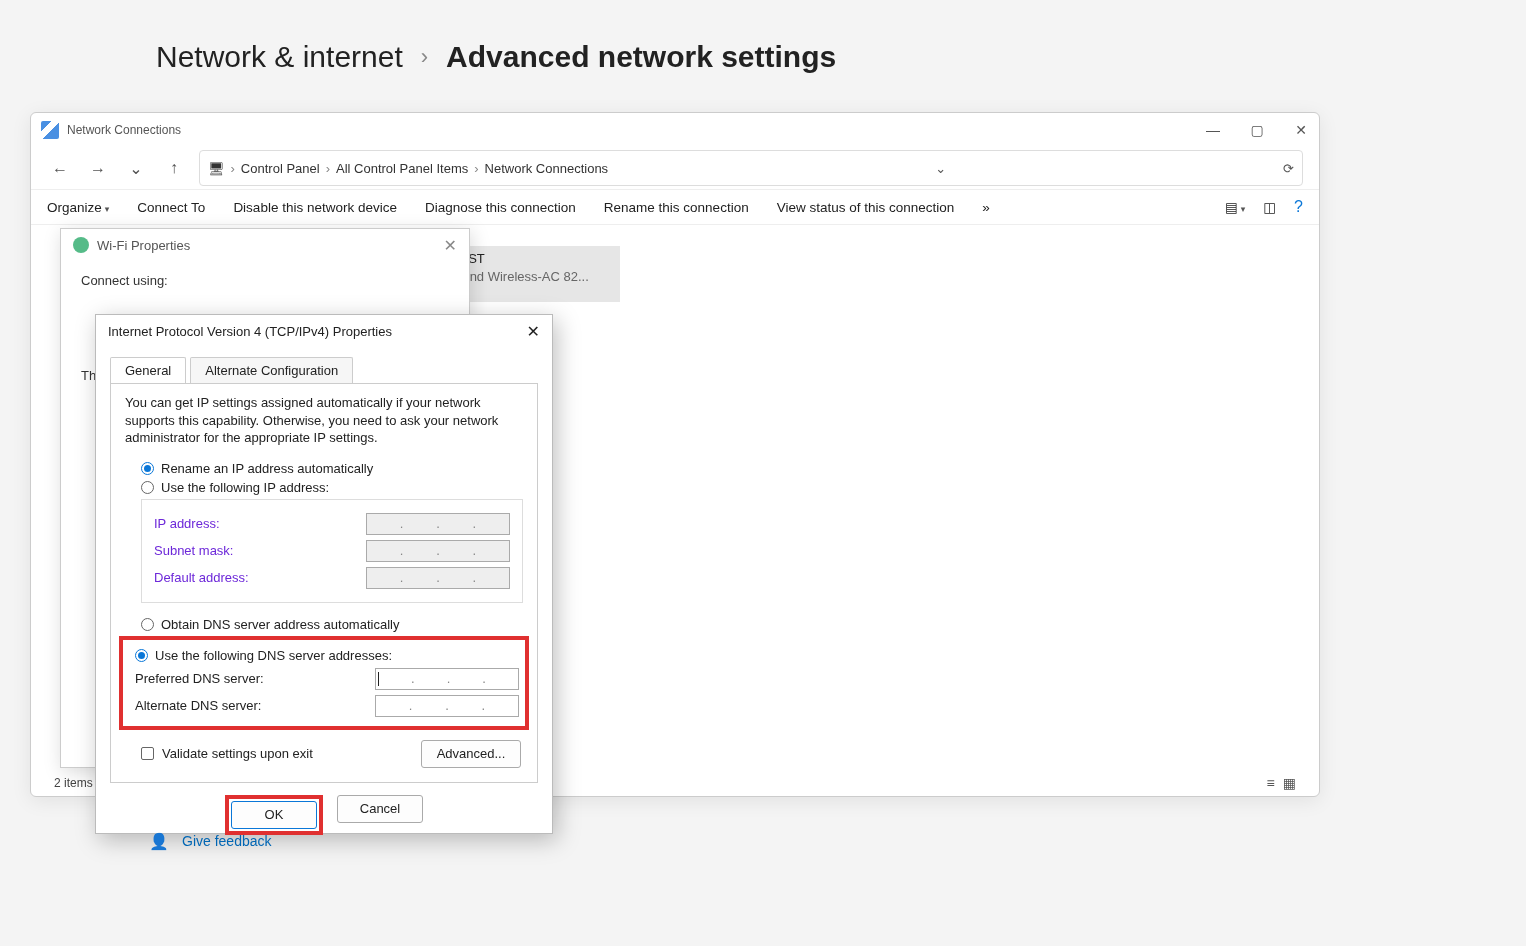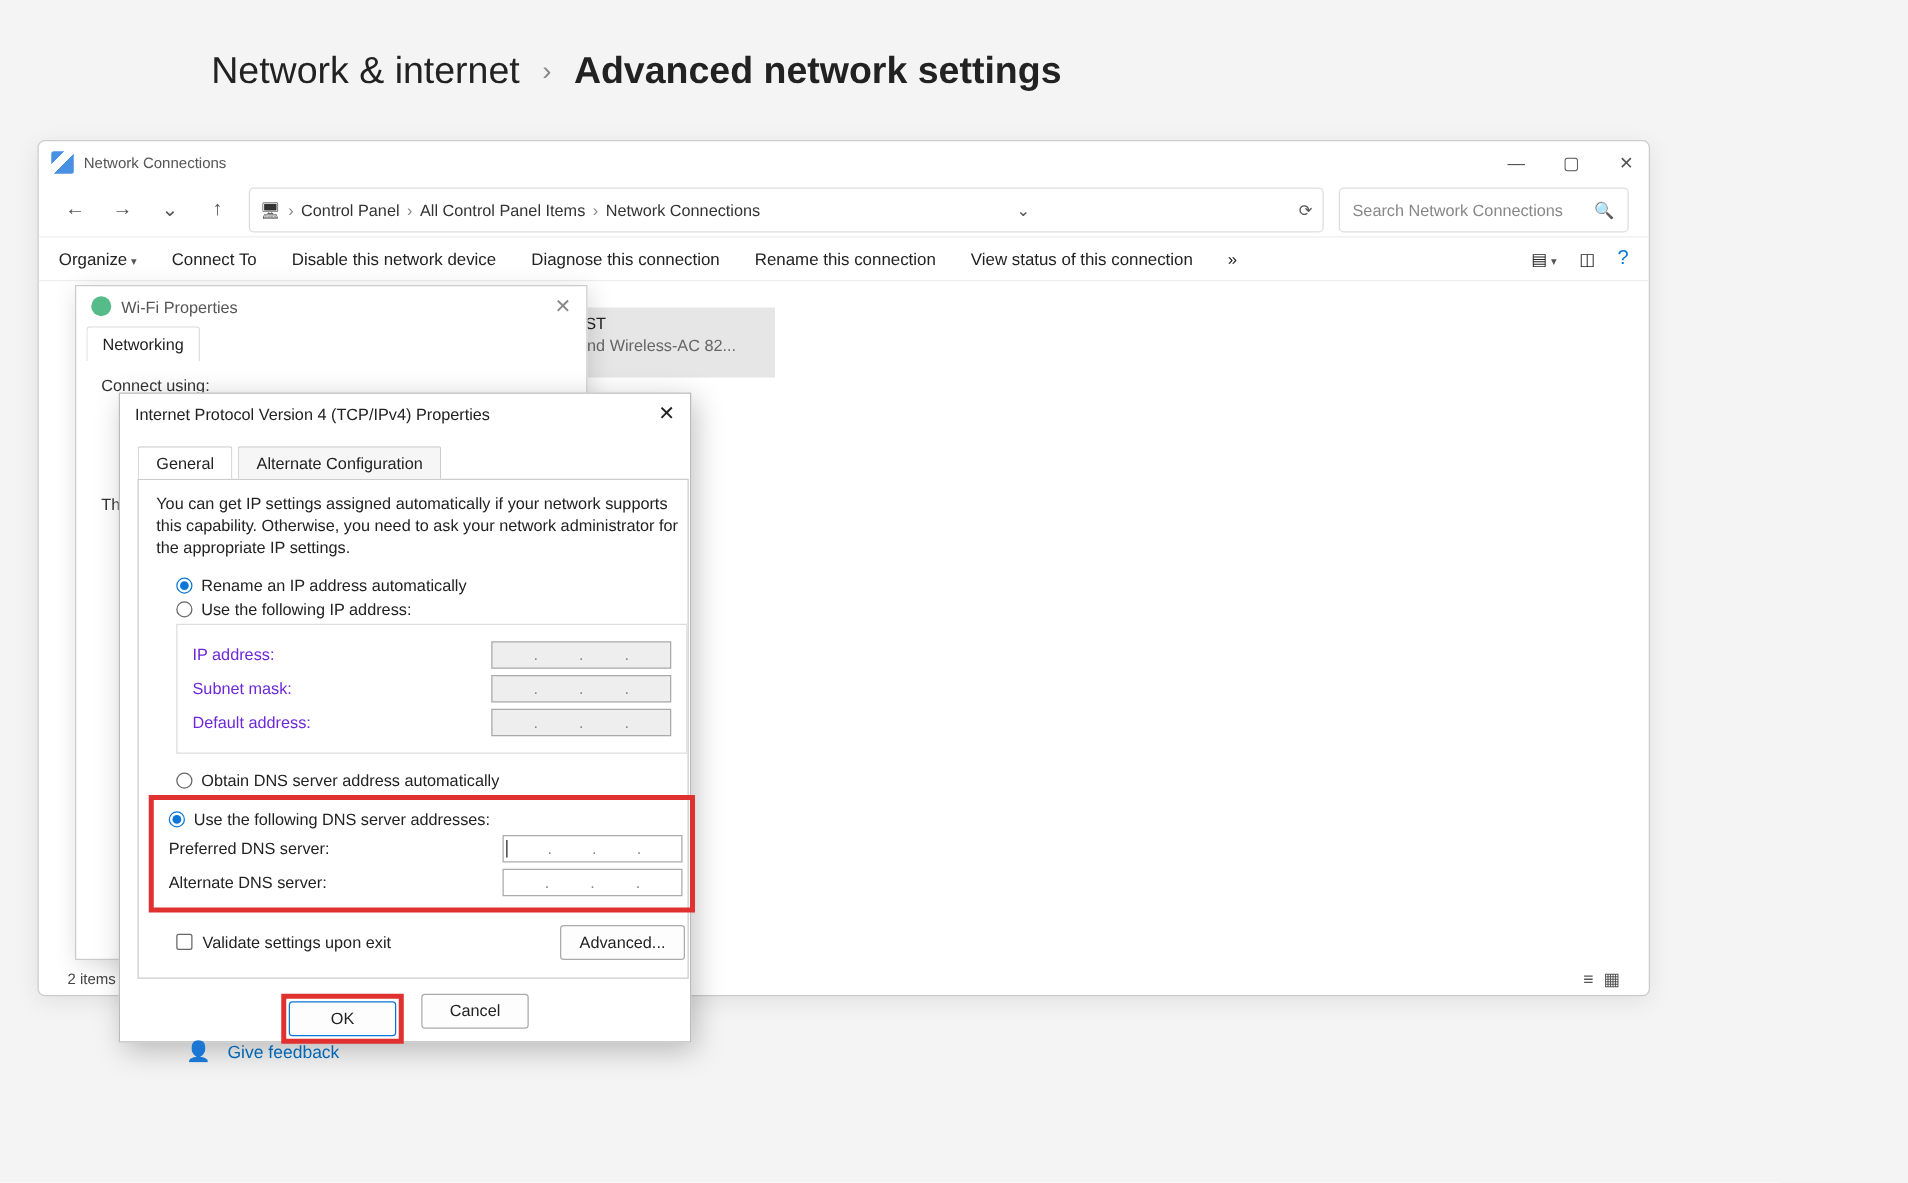--- a/index.html
+++ b/index.html
@@ -9,21 +9,21 @@
     font-family: "Segoe UI", Tahoma, sans-serif;
     font-size: 13px;
     color: #222;
     width: 1526px;
     height: 946px;
     overflow: hidden;
     position: relative;
   }
   .settings-breadcrumb {
     position: absolute;
-    top: 40px; left: 169px;
+    top: 40px; left: 156px;
     display: flex; align-items: center;
     gap: 18px;
     font-size: 30px;
     color: #222;
   }
   .settings-breadcrumb .chev { color: #888; font-size: 22px; }
   .settings-breadcrumb .current { font-weight: 700; }
 
   
   .nc-window {
@@ -133,23 +133,23 @@
   .ipv4-tabs {
     display: flex; padding: 10px 14px 0 14px; gap: 2px;
   }
   .ipv4-tab {
     padding: 5px 14px; font-size: 13px;
     border: 1px solid #ccc; border-bottom: none; background: #fff;
     border-radius: 2px 2px 0 0; margin-right: 2px;
   }
   .ipv4-tab.inactive { background: #f6f6f6; }
   .ipv4-content {
-    margin: 0 1px 0 14px;
+    margin: 0 14px 0 14px;
     border: 1px solid #ccc;
-    padding: 10px 0 14px 14px;
+    padding: 10px 14px 14px 14px;
     font-size: 13px;
   }
   .ipv4-content p { margin: 0 0 14px 0; line-height: 1.35; }
   .radio-row { display: flex; align-items: center; gap: 7px; margin: 4px 0 4px 16px; }
   .radio {
     width: 13px; height: 13px; border: 1px solid #666; border-radius: 50%;
     display: inline-flex; align-items: center; justify-content: center;
   }
   .radio.sel { border-color: #0a77d8; }
   .radio.sel::after { content:""; width: 7px; height: 7px; border-radius: 50%; background: #0a77d8; }
@@ -222,24 +222,20 @@
       <span>🖥</span>
       <span class="sep">›</span>
       <span>Control Panel</span>
       <span class="sep">›</span>
       <span>All Control Panel Items</span>
       <span class="sep">›</span>
       <span>Network Connections</span>
       <span class="reload" style="margin-left:auto;margin-right:10px">⌄</span>
       <span class="reload">⟳</span>
     </div>
-    <div class="search-box">
-      <span>Search Network Connections</span>
-      <span class="mag">🔍</span>
-    </div>
   </div>
   <div class="nc-toolbar">
     <span><span>Organize</span><span class="tri">▾</span></span>
     <span>Connect To</span>
     <span>Disable this network device</span>
     <span>Diagnose this connection</span>
     <span>Rename this connection</span>
     <span>View status of this connection</span>
     <span class="more">»</span>
     <span class="spacer"></span>
@@ -263,23 +259,20 @@
   <div>GUEST</div>
   <div style="color:#666">al Band Wireless-AC 82...</div>
 </div>
 
 <div class="wifi-window">
   <div class="wifi-titlebar">
     <div class="icon-slot"></div>
     <span>Wi-Fi Properties</span>
     <span class="close">✕</span>
   </div>
-  <div class="wifi-tabs">
-    <div class="wifi-tab">Networking</div>
-  </div>
   <div class="wifi-body">
     <div style="margin-bottom:80px">Connect using:</div>
     <div>Th</div>
   </div>
 </div>
 
 <div class="ipv4-dialog">
   <div class="ipv4-titlebar">
     <span>Internet Protocol Version 4 (TCP/IPv4) Properties</span>
     <span class="close">✕</span>

